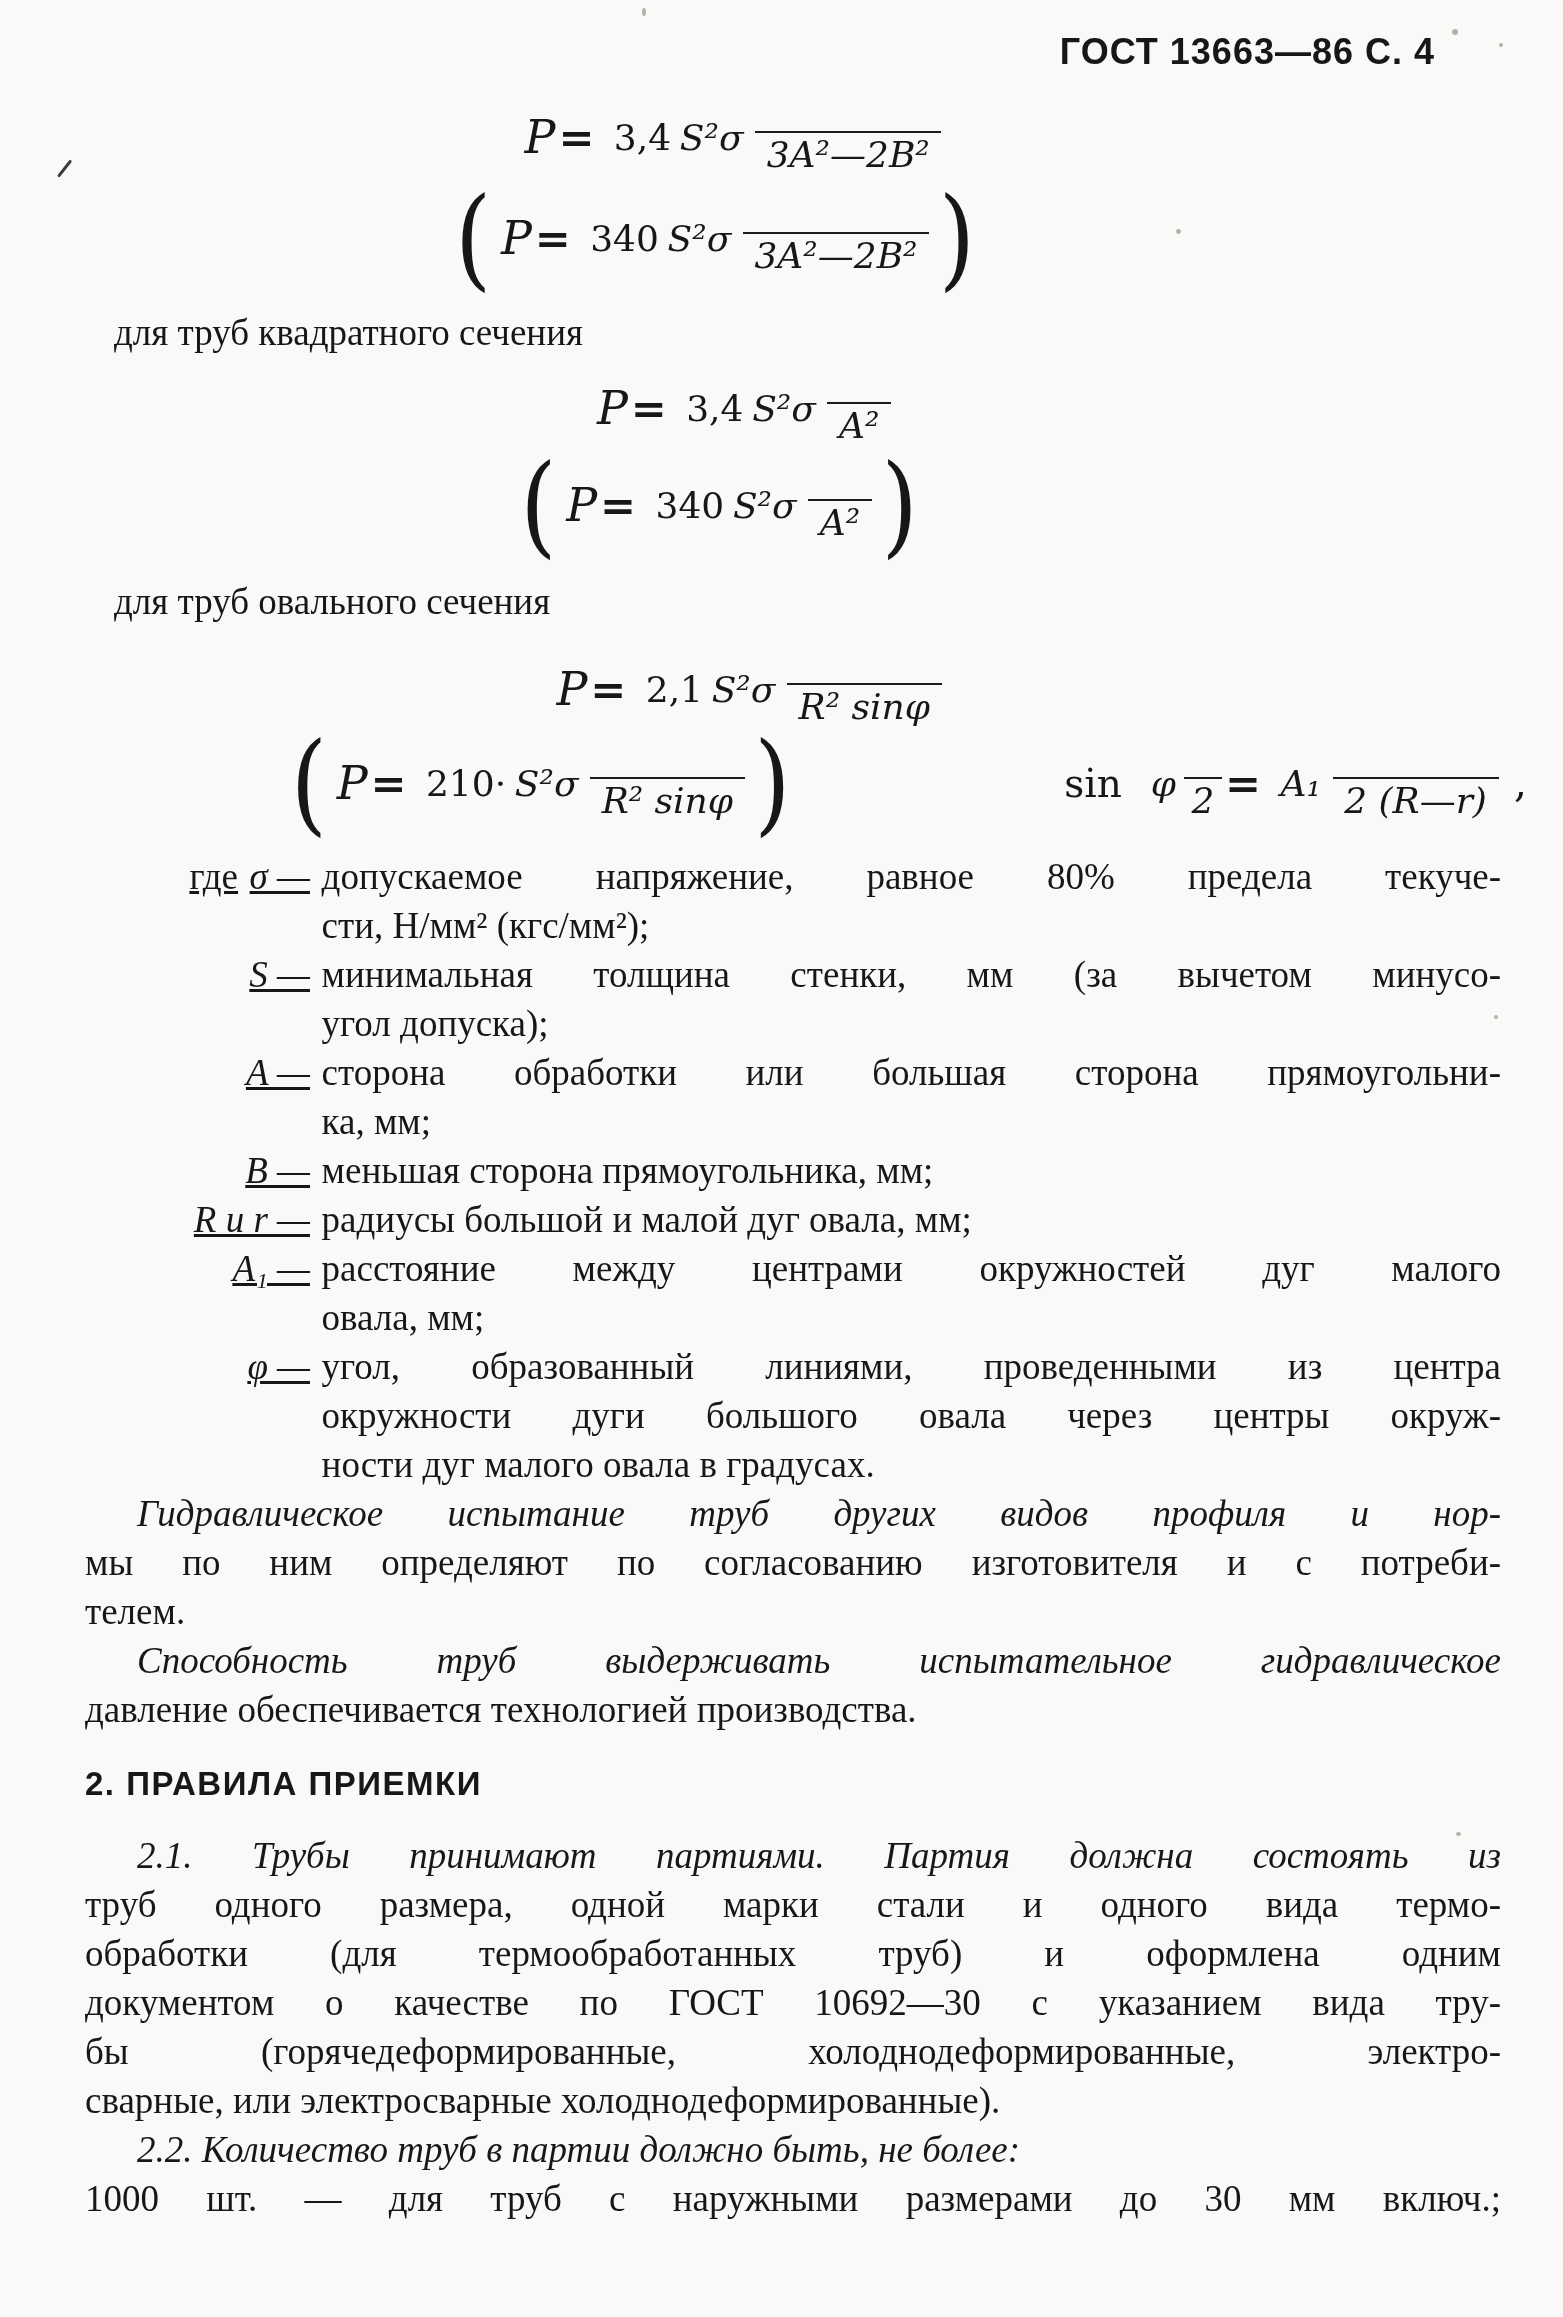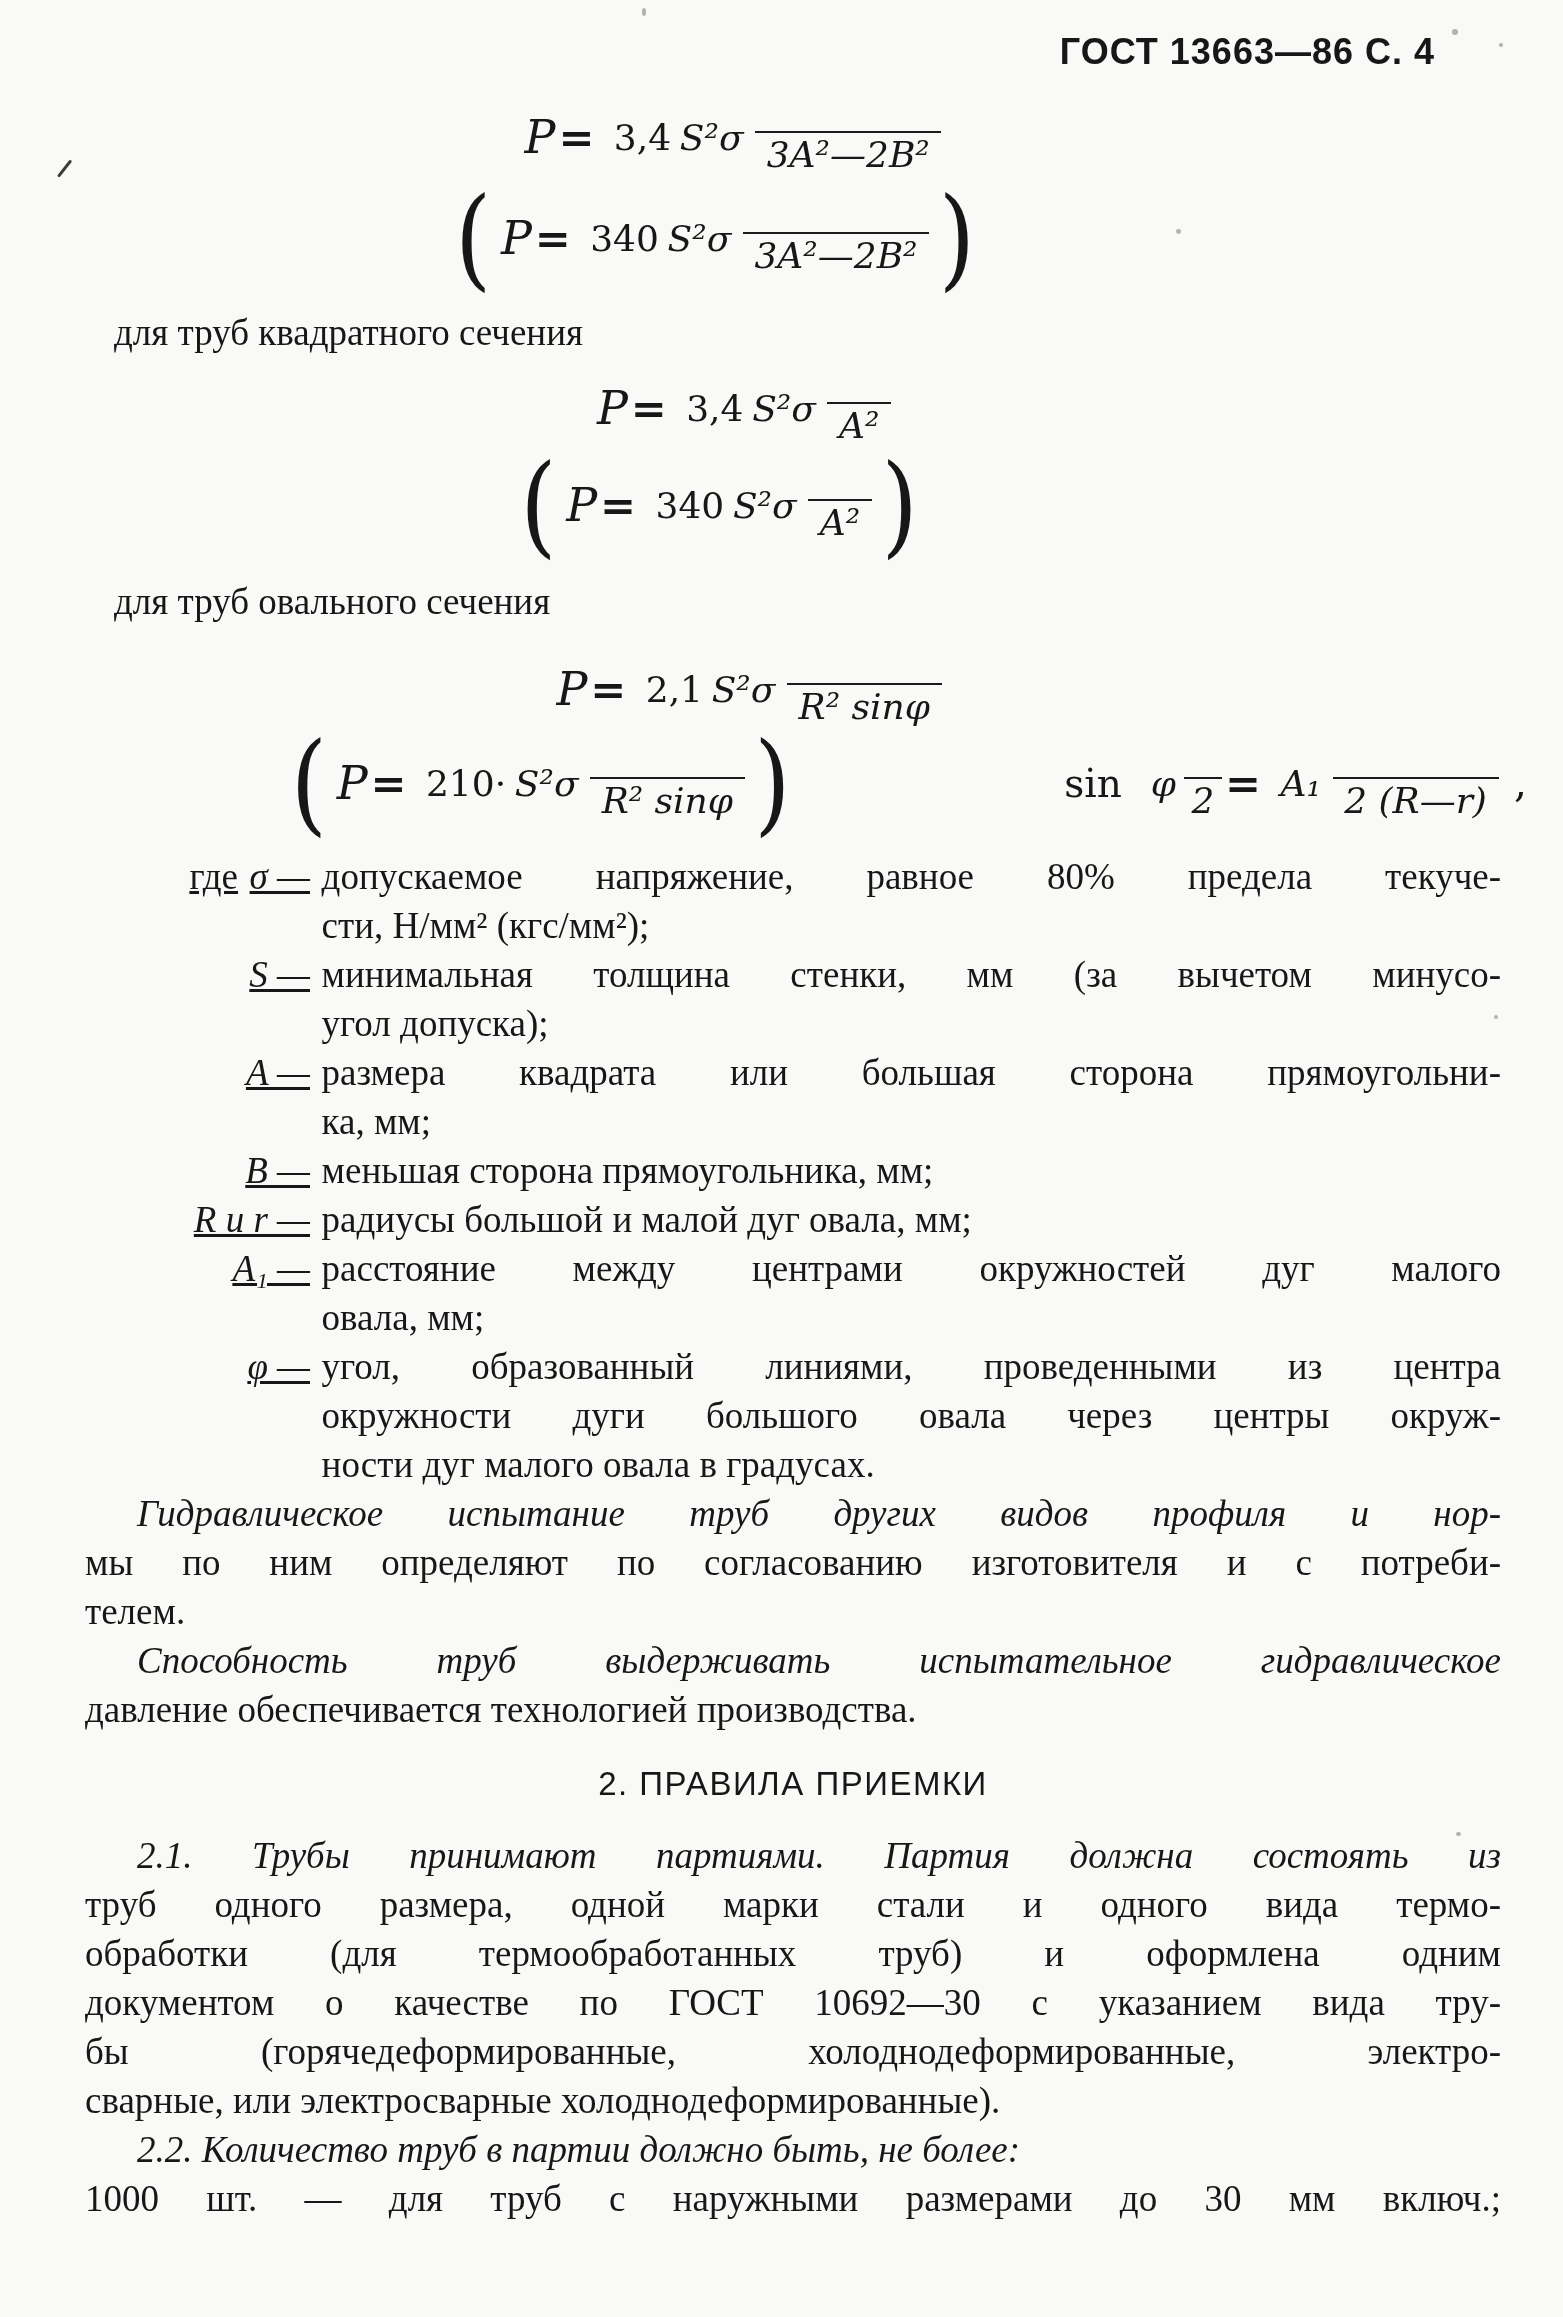--- a/index.html
+++ b/index.html
@@ -57,23 +57,22 @@
   .defrow { display:flex; }
   .term { flex:none; width:225px; text-align:right; white-space:nowrap; font-style:italic;text-decoration:underline; }
   .term .rm { margin-right:11.6px; }
   .deftext { flex:1; padding-left:11.6px; }
 
   .jline { text-align:justify; text-align-last:justify; }
   .jline.endleft { text-align-last:left; }
   .indent { text-indent:52px;font-style:italic; }
 
   .sec-heading {
-    text-align:center;
     font-family:"Liberation Sans",sans-serif;
-    font-weight:400; font-size:33px; letter-spacing:1.5px;
+    font-weight:700; font-size:33px; letter-spacing:1.5px;
     margin:25px 0 23px;
   }
 
   
   .speck { position:absolute; background:#8a8a86; border-radius:50%; opacity:.65; }
   .slash {
     position:absolute; left:54px; top:167px; width:21.3px; height:2.9px;
     background:#3c3c3a; transform:rotate(-52deg); border-radius:1.9px;
   }
 </style>
@@ -181,21 +180,21 @@
       <div class="term">S —</div>
       <div class="deftext">
         <div class="jline">минимальная толщина стенки, мм (за вычетом минусо-</div>
         <div class="jline endleft">угол допуска);</div>
       </div>
     </div>
 
     <div class="defrow">
       <div class="term">A —</div>
       <div class="deftext">
-        <div class="jline">размера квадрата или большая сторона прямоугольни-</div>
+        <div class="jline">сторона обработки или большая сторона прямоугольни-</div>
         <div class="jline endleft">ка, мм;</div>
       </div>
     </div>
 
     <div class="defrow">
       <div class="term">B —</div>
       <div class="deftext">
         <div class="jline endleft">меньшая сторона прямоугольника, мм;</div>
       </div>
     </div>

